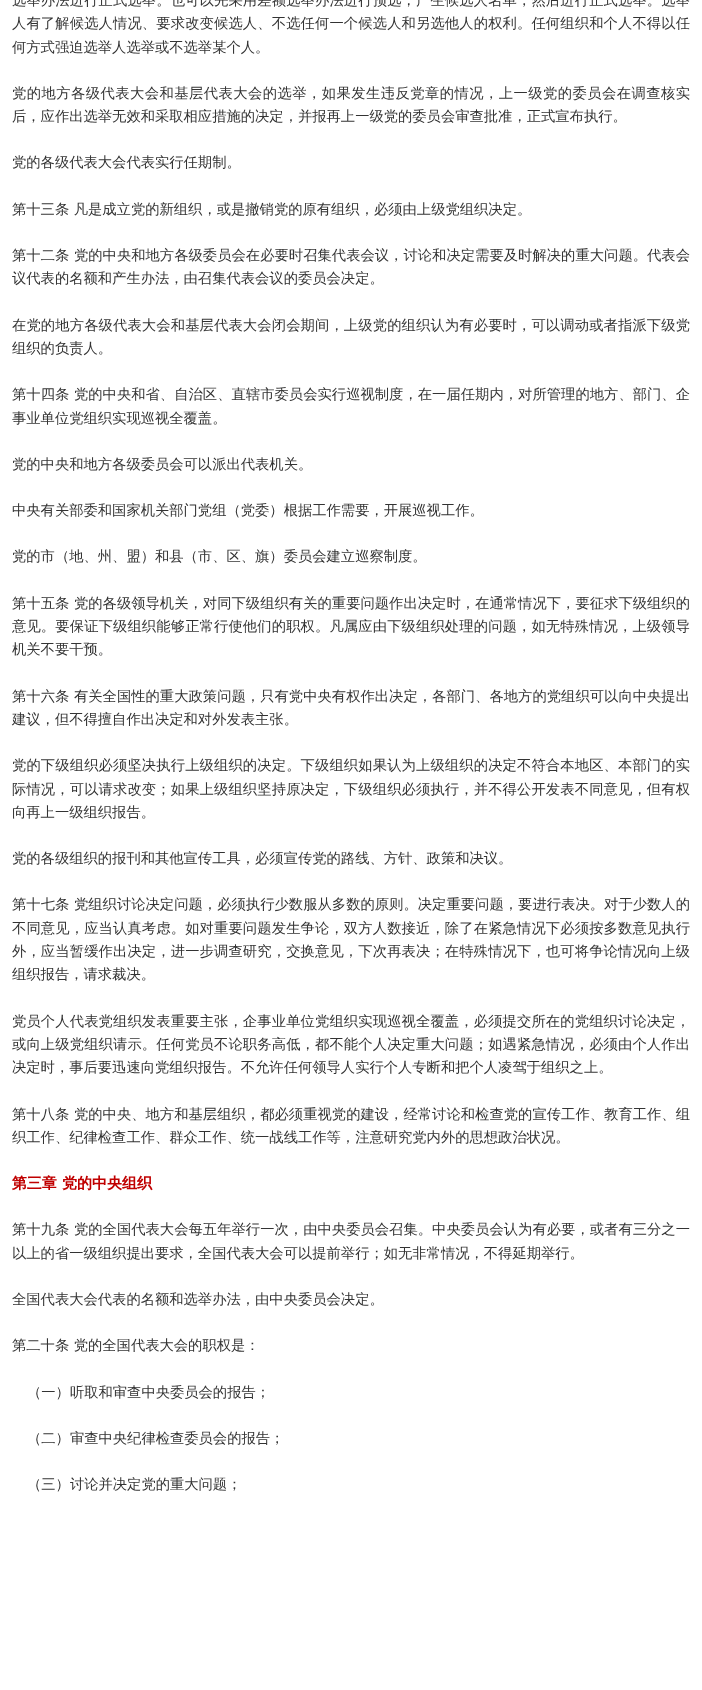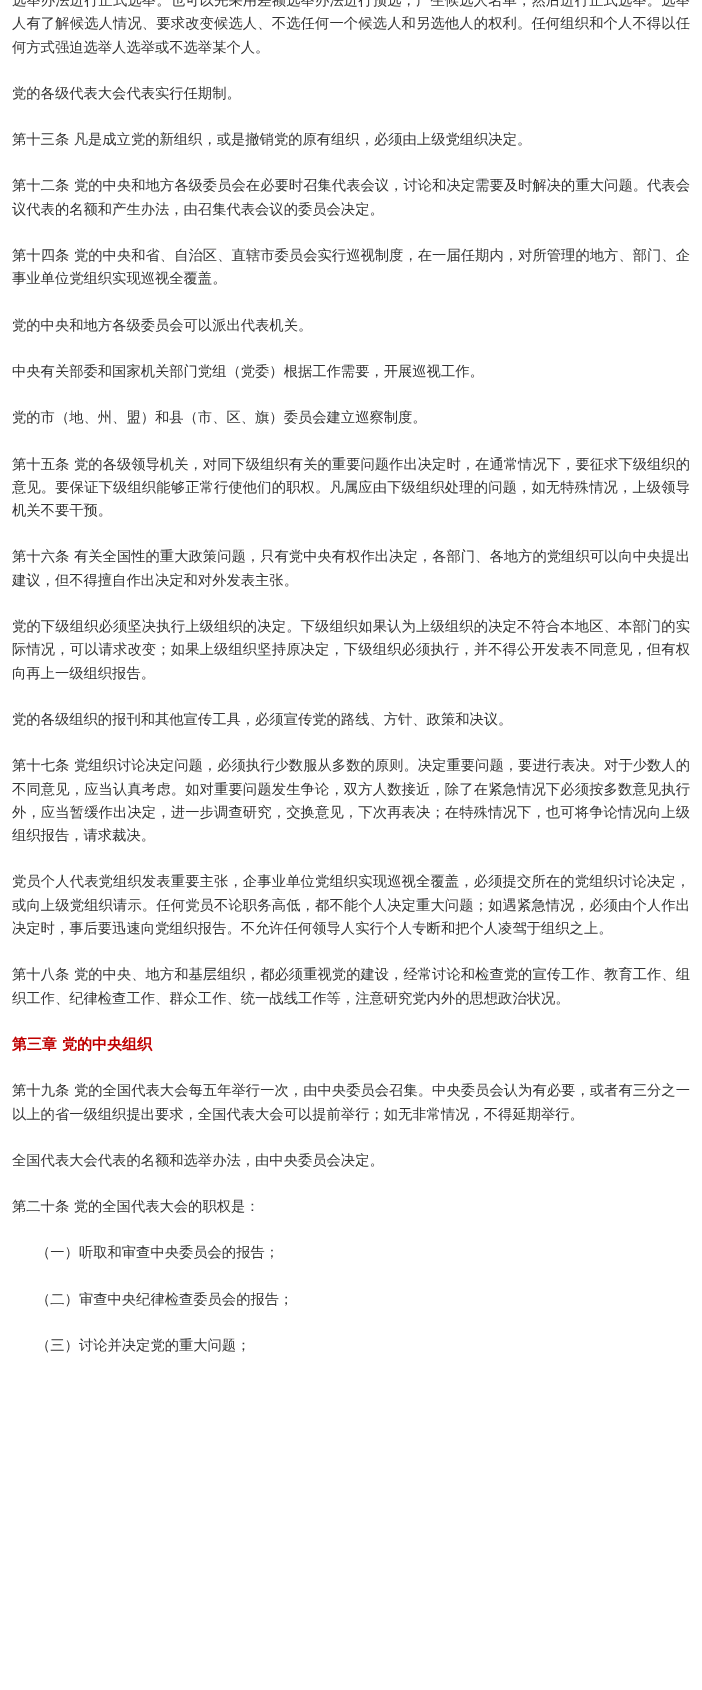--- a/index.html
+++ b/index.html
@@ -32,34 +32,36 @@
       word-break: break-all;
     }
     .chapter-heading {
       color: #c00000;
       font-weight: bold;
       margin: 0 0 23px 0;
       font-size: 15px;
       line-height: 23.3px;
     }
     .list-item {
-      margin: 0 0 23px 16px;
+      margin: 0 0 23px 7px;
       font-size: 14.3px;
       line-height: 23.3px;
       padding-left: 8px;
     }
   </style>
 </head>
 <body>
 
 <div class="article">
   <p class="para">选举办法进行正式选举。也可以先采用差额选举办法进行预选，产生候选人名单，然后进行正式选举。选举人有了解候选人情况、要求改变候选人、不选任何一个候选人和另选他人的权利。任何组织和个人不得以任何方式强迫选举人选举或不选举某个人。</p>
+  <p class="para">党的地方各级代表大会和基层代表大会的选举，如果发生违反党章的情况，上一级党的委员会在调查核实后，应作出选举无效和采取相应措施的决定，并报再上一级党的委员会审查批准，正式宣布执行。</p>
   <p class="para">党的各级代表大会代表实行任期制。</p>
   <p class="para">第十三条 凡是成立党的新组织，或是撤销党的原有组织，必须由上级党组织决定。</p>
   <p class="para">第十二条 党的中央和地方各级委员会在必要时召集代表会议，讨论和决定需要及时解决的重大问题。代表会议代表的名额和产生办法，由召集代表会议的委员会决定。</p>
+  <p class="para">在党的地方各级代表大会和基层代表大会闭会期间，上级党的组织认为有必要时，可以调动或者指派下级党组织的负责人。</p>
   <p class="para">第十四条 党的中央和省、自治区、直辖市委员会实行巡视制度，在一届任期内，对所管理的地方、部门、企事业单位党组织实现巡视全覆盖。</p>
   <p class="para">党的中央和地方各级委员会可以派出代表机关。</p>
   <p class="para">中央有关部委和国家机关部门党组（党委）根据工作需要，开展巡视工作。</p>
   <p class="para">党的市（地、州、盟）和县（市、区、旗）委员会建立巡察制度。</p>
   <p class="para">第十五条 党的各级领导机关，对同下级组织有关的重要问题作出决定时，在通常情况下，要征求下级组织的意见。要保证下级组织能够正常行使他们的职权。凡属应由下级组织处理的问题，如无特殊情况，上级领导机关不要干预。</p>
   <p class="para">第十六条 有关全国性的重大政策问题，只有党中央有权作出决定，各部门、各地方的党组织可以向中央提出建议，但不得擅自作出决定和对外发表主张。</p>
   <p class="para">党的下级组织必须坚决执行上级组织的决定。下级组织如果认为上级组织的决定不符合本地区、本部门的实际情况，可以请求改变；如果上级组织坚持原决定，下级组织必须执行，并不得公开发表不同意见，但有权向再上一级组织报告。</p>
   <p class="para">党的各级组织的报刊和其他宣传工具，必须宣传党的路线、方针、政策和决议。</p>
   <p class="para">第十七条 党组织讨论决定问题，必须执行少数服从多数的原则。决定重要问题，要进行表决。对于少数人的不同意见，应当认真考虑。如对重要问题发生争论，双方人数接近，除了在紧急情况下必须按多数意见执行外，应当暂缓作出决定，进一步调查研究，交换意见，下次再表决；在特殊情况下，也可将争论情况向上级组织报告，请求裁决。</p>
   <p class="para">党员个人代表党组织发表重要主张，企事业单位党组织实现巡视全覆盖，必须提交所在的党组织讨论决定，或向上级党组织请示。任何党员不论职务高低，都不能个人决定重大问题；如遇紧急情况，必须由个人作出决定时，事后要迅速向党组织报告。不允许任何领导人实行个人专断和把个人凌驾于组织之上。</p>

